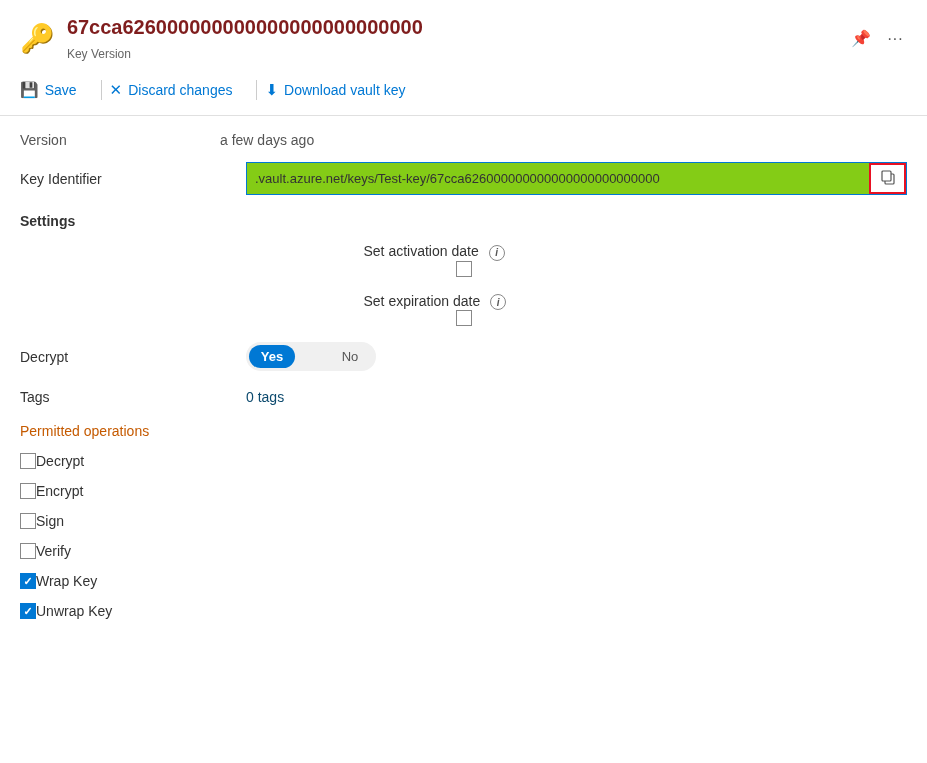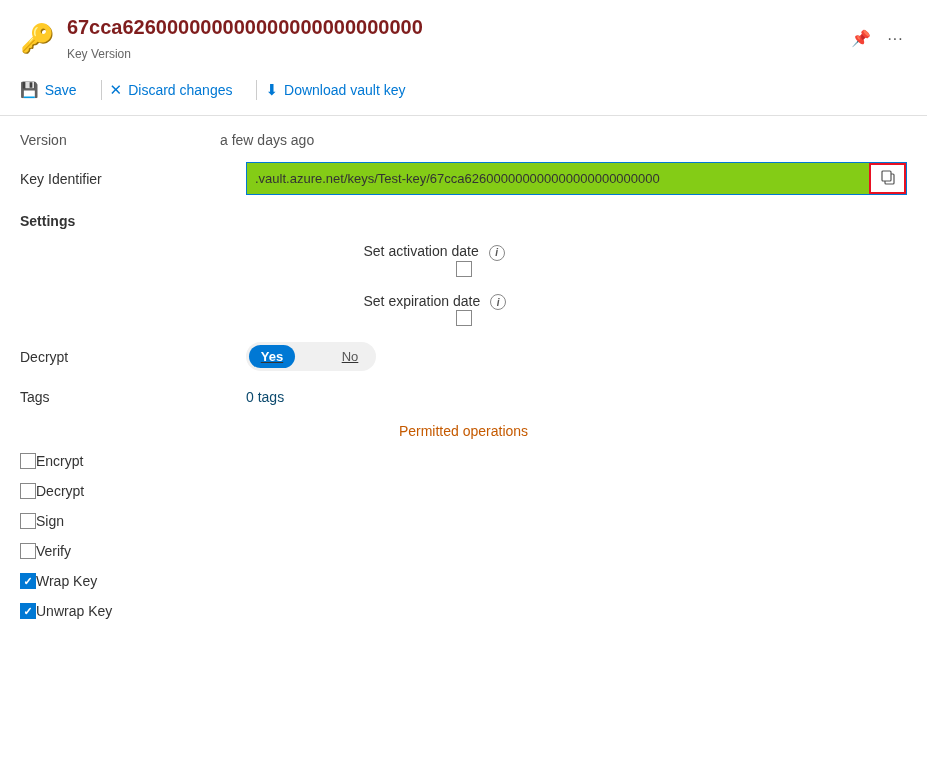--- a/index.html
+++ b/index.html
@@ -173,21 +173,20 @@
       font-weight: bold;
     }
 
     .toggle-container {
       display: flex;
       align-items: flex-start;
       background: #f0f0f0;
       border-radius: 20px;
       padding: 3px;
       width: 130px;
-      text-decoration: underline;
     }
 
     .toggle-option {
       flex: 1;
       text-align: center;
       padding: 4px 10px;
       border-radius: 16px;
       font-size: 13px;
       cursor: pointer;
       font-weight: 400;
@@ -214,21 +213,20 @@
 
     .permitted-section {
       margin-top: 6px;
     }
 
     .permitted-title {
       font-size: 14px;
       color: #c55a00;
       font-weight: 400;
       margin-bottom: 14px;
-      text-align: center;
     }
 
     .perm-checkbox-row {
       display: flex;
       align-items: center;
       margin-bottom: 14px;
     }
 
     .perm-label {
       font-size: 14px;
@@ -363,26 +361,26 @@
       <span class="field-label">Tags</span>
       <a class="tags-link" href="#">0 tags</a>
     </div>
   </div>
 
   <div class="permitted-section">
     <div class="permitted-title">Permitted operations</div>
 
     <div class="perm-checkbox-row">
       <div class="custom-checkbox"></div>
+      <span class="perm-label">Decrypt</span>
+    </div>
+
+    <div class="perm-checkbox-row">
+      <div class="custom-checkbox"></div>
       <span class="perm-label">Encrypt</span>
-    </div>
-
-    <div class="perm-checkbox-row">
-      <div class="custom-checkbox"></div>
-      <span class="perm-label">Decrypt</span>
     </div>
 
     <div class="perm-checkbox-row">
       <div class="custom-checkbox"></div>
       <span class="perm-label">Sign</span>
     </div>
 
     <div class="perm-checkbox-row">
       <div class="custom-checkbox"></div>
       <span class="perm-label">Verify</span>

